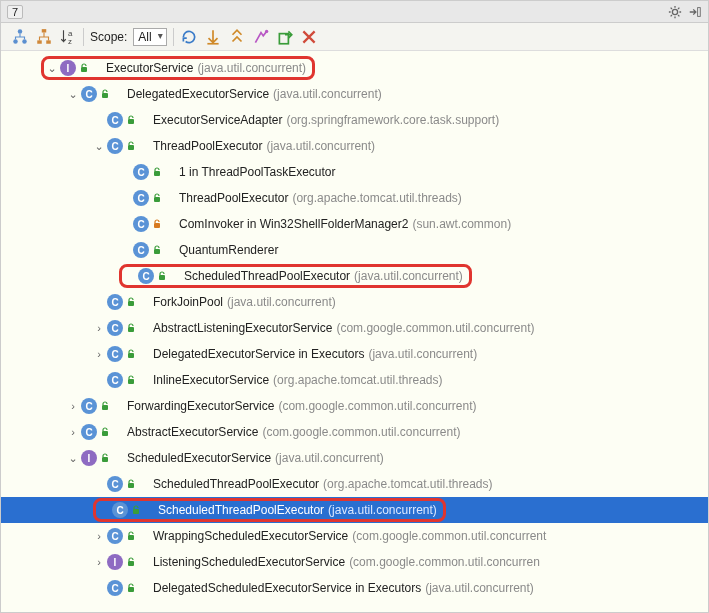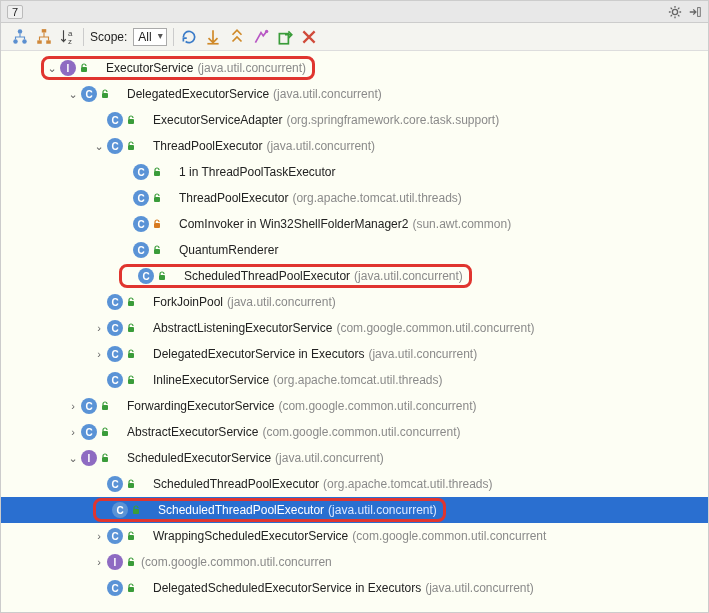--- a/index.html
+++ b/index.html
@@ -494,20 +494,21 @@
         <span class="indent" style="width: 92px;"></span>
         <span style="display: inline-flex; align-items: center;">
           <span class="twisty">›</span>
           <span class="cls-icon cls-I">I</span>
           <span class="lock green">
             <svg width="10" height="10" viewBox="0 0 10 10">
               <rect x="2" y="4" width="6" height="5" rx="1" fill="currentColor"></rect>
               <path d="M3 4V3a2 2 0 0 1 4 0" fill="none" stroke="currentColor" stroke-width="1.2"></path>
             </svg>
           </span>
+          <span class="name">ListeningScheduledExecutorService</span>
           <span class="pkg">(com.google.common.util.concurren</span>
         </span>
       </div>
       <div class="row">
         <span class="indent" style="width: 92px;"></span>
         <span style="display: inline-flex; align-items: center;">
           <span class="twisty empty"></span>
           <span class="cls-icon cls-C">C</span>
           <span class="lock green">
             <svg width="10" height="10" viewBox="0 0 10 10">

